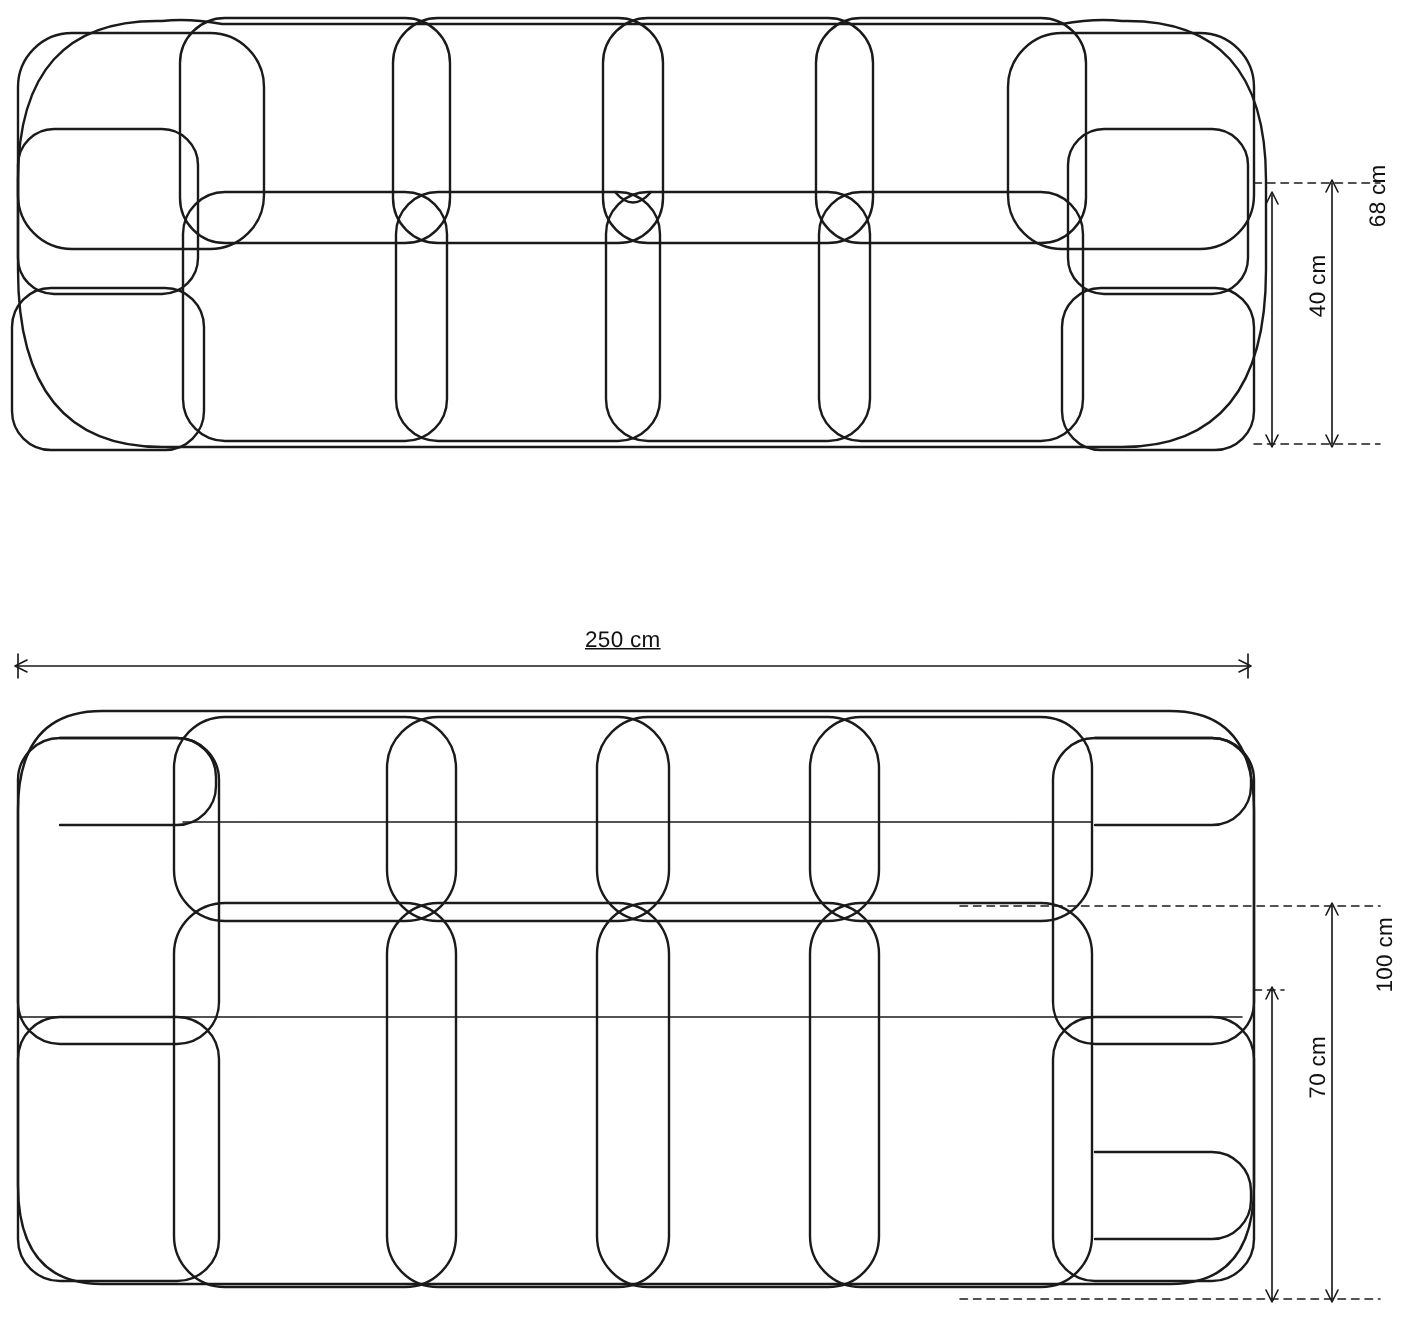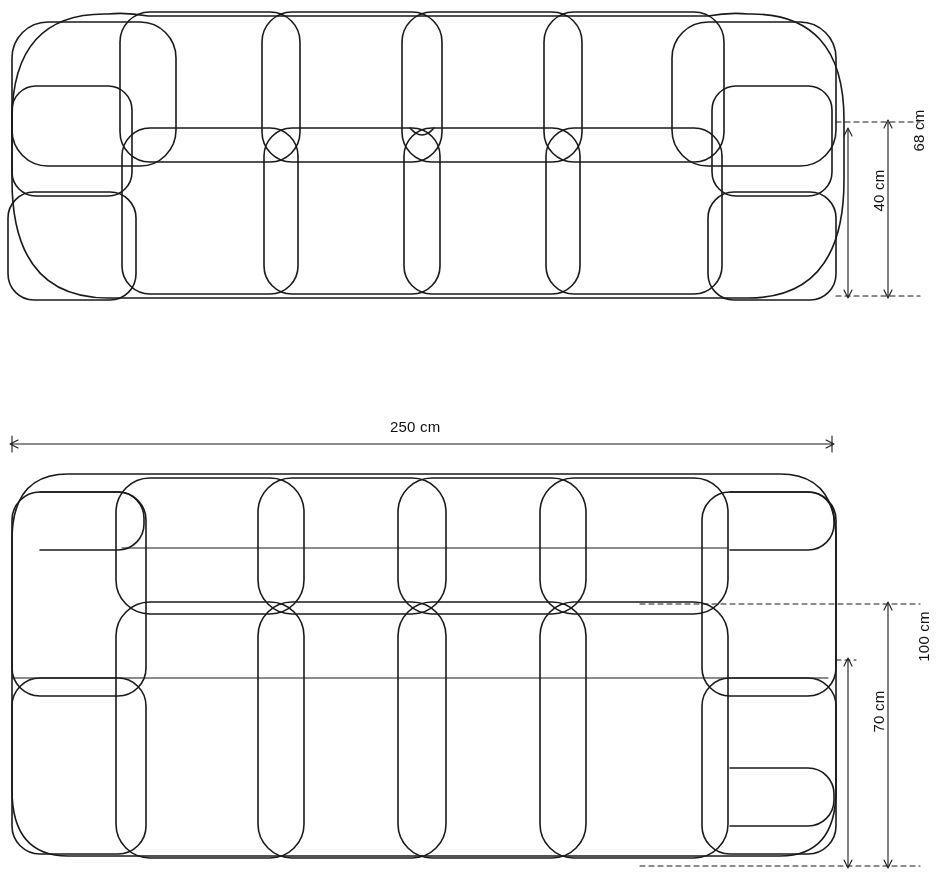--- a/index.html
+++ b/index.html
@@ -32,21 +32,21 @@
     letter-spacing: 0.2px;
     color: #111111;
     white-space: nowrap;
   }
   .vertical {
     transform-origin: 50% 50%;
     transform: rotate(-90deg);
   }
   .lbl-68  { left: 898px; top: 122px;  }
   .lbl-40  { left: 858px; top: 182px;  }
-  .lbl-250 { left: 390px; top: 418px;  }
+  .lbl-250 { left: 390px; top: 418px; text-decoration: underline;  }
   .lbl-100 { left: 898px; top: 628px;  }
   .lbl-70  { left: 858px; top: 703px;  }
 </style>
 </head>
 <body>
 
 <div id="stage">
 
   <svg id="diagram" viewBox="0 0 940 880" xmlns="http://www.w3.org/2000/svg">
     <g fill="none" stroke="#1a1a1a" stroke-width="1.6" stroke-linejoin="round" stroke-linecap="round">

